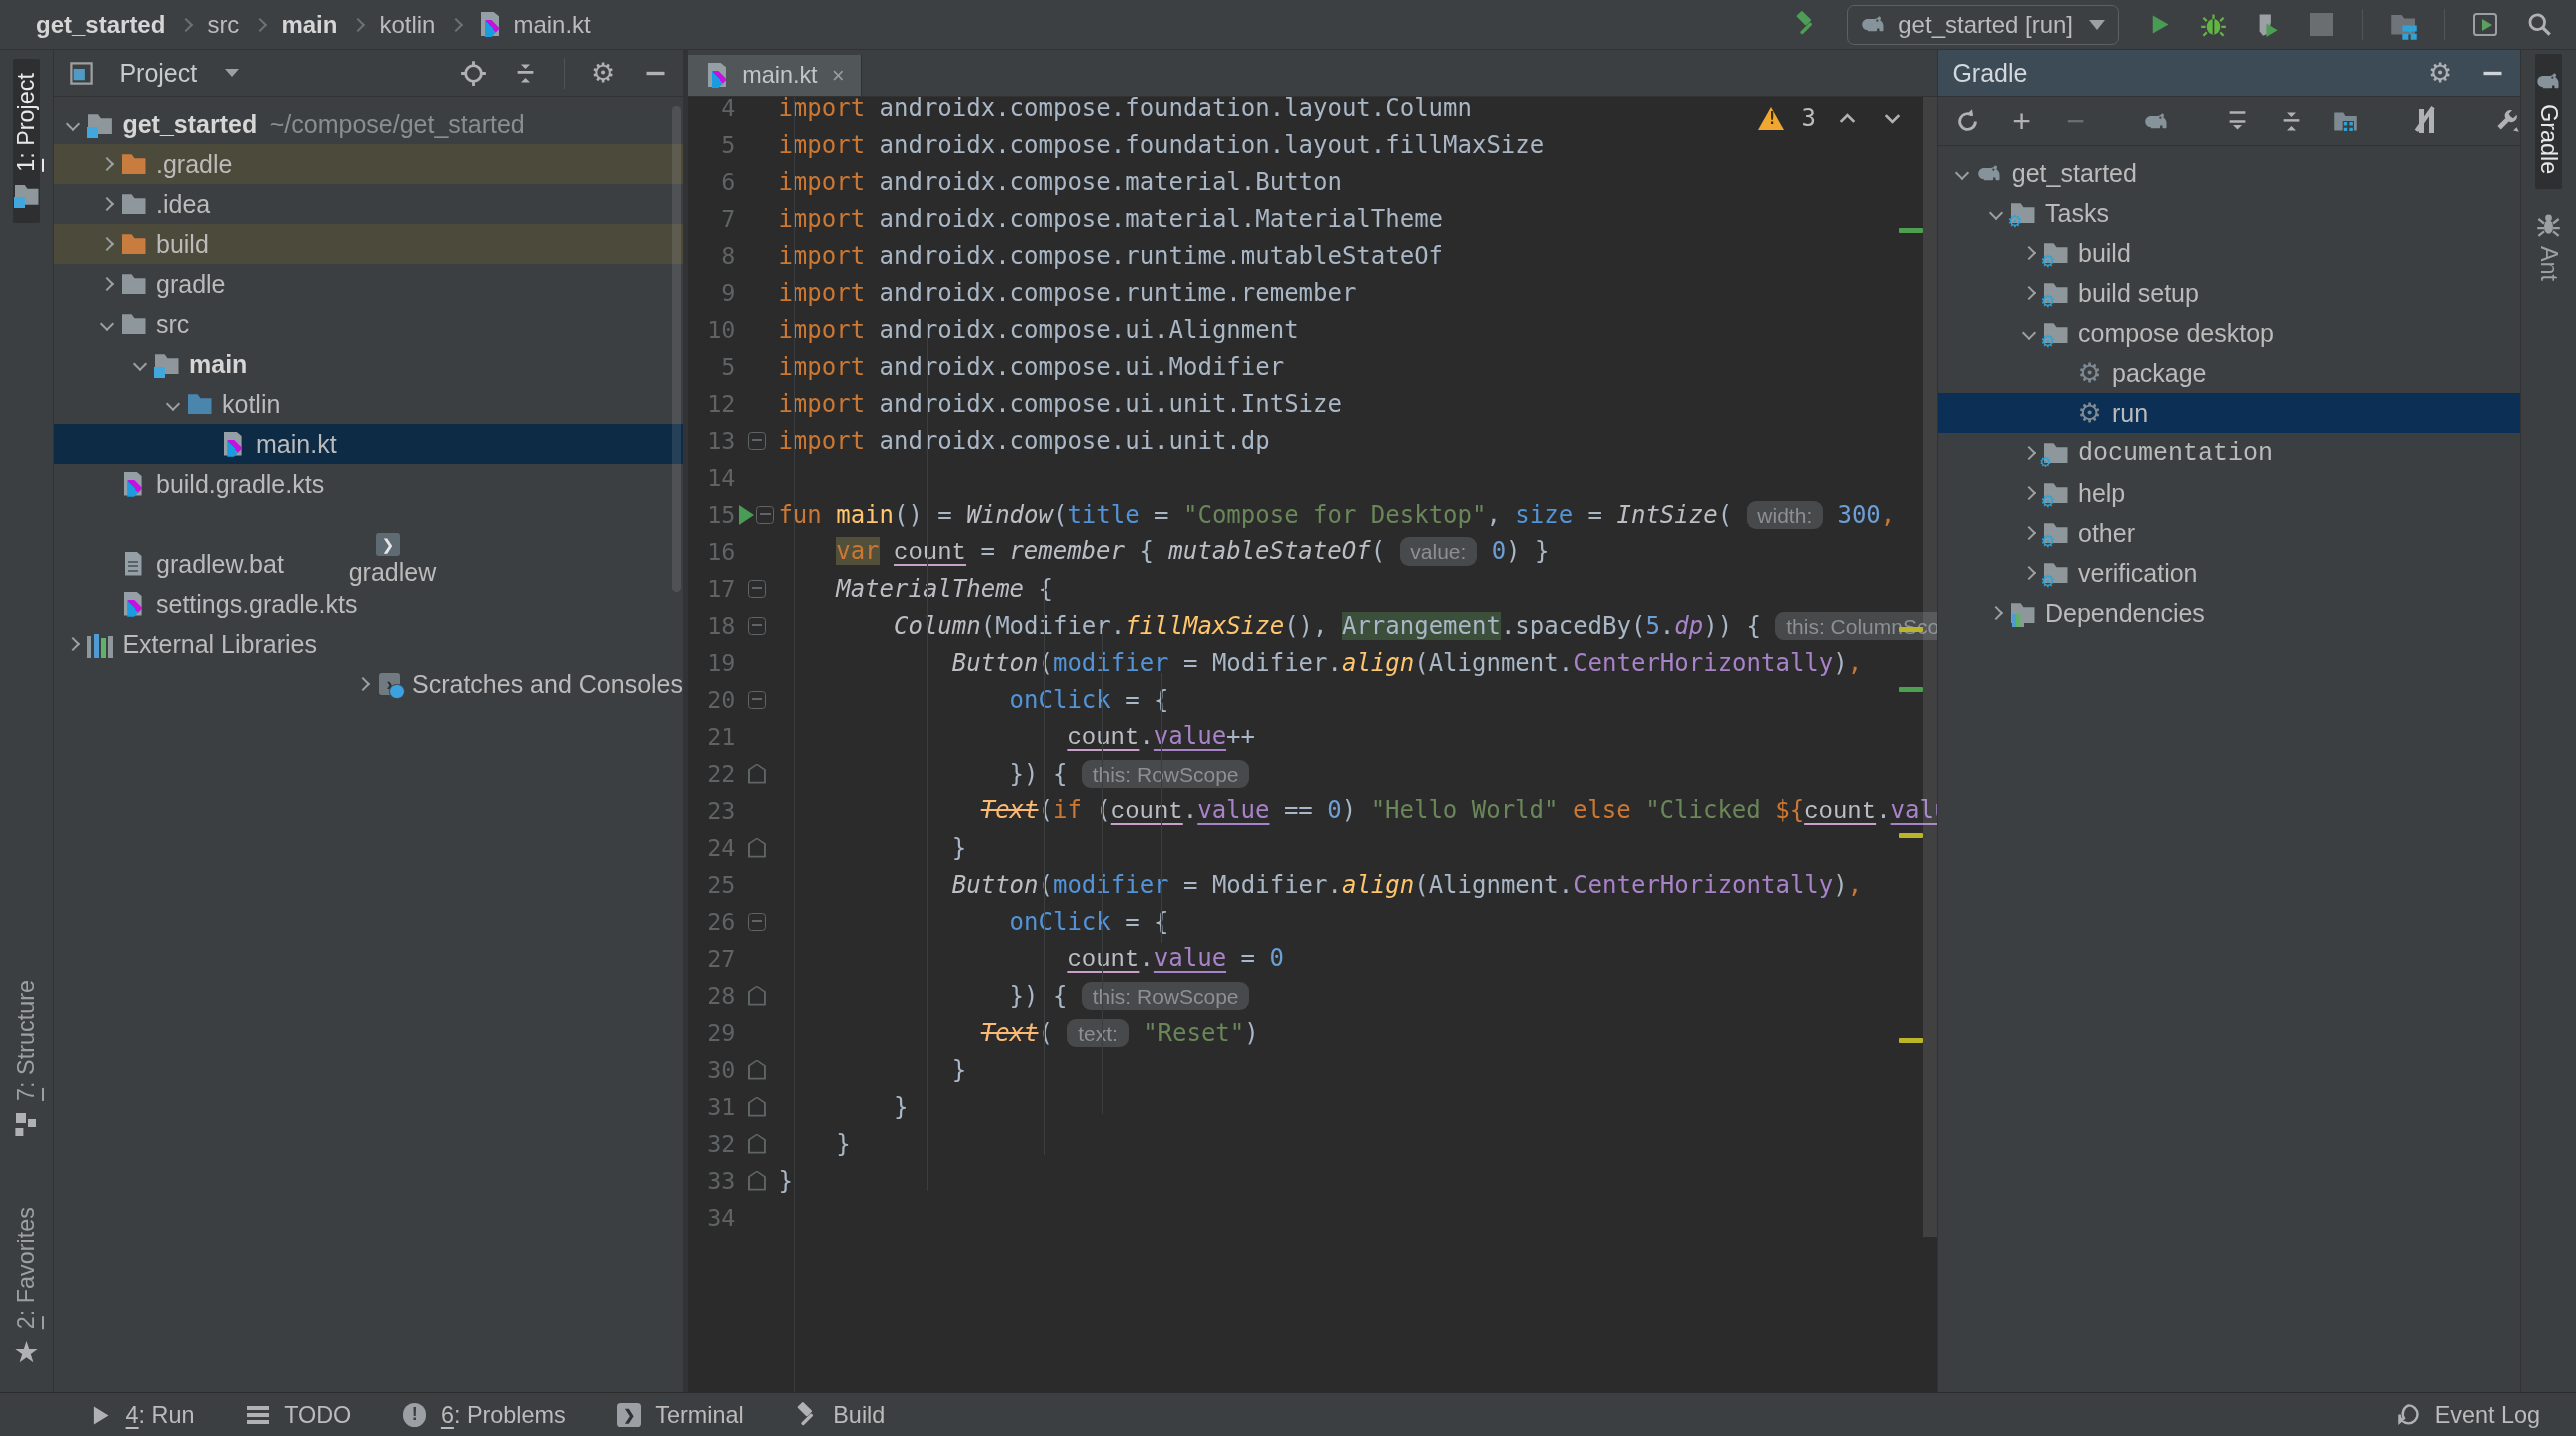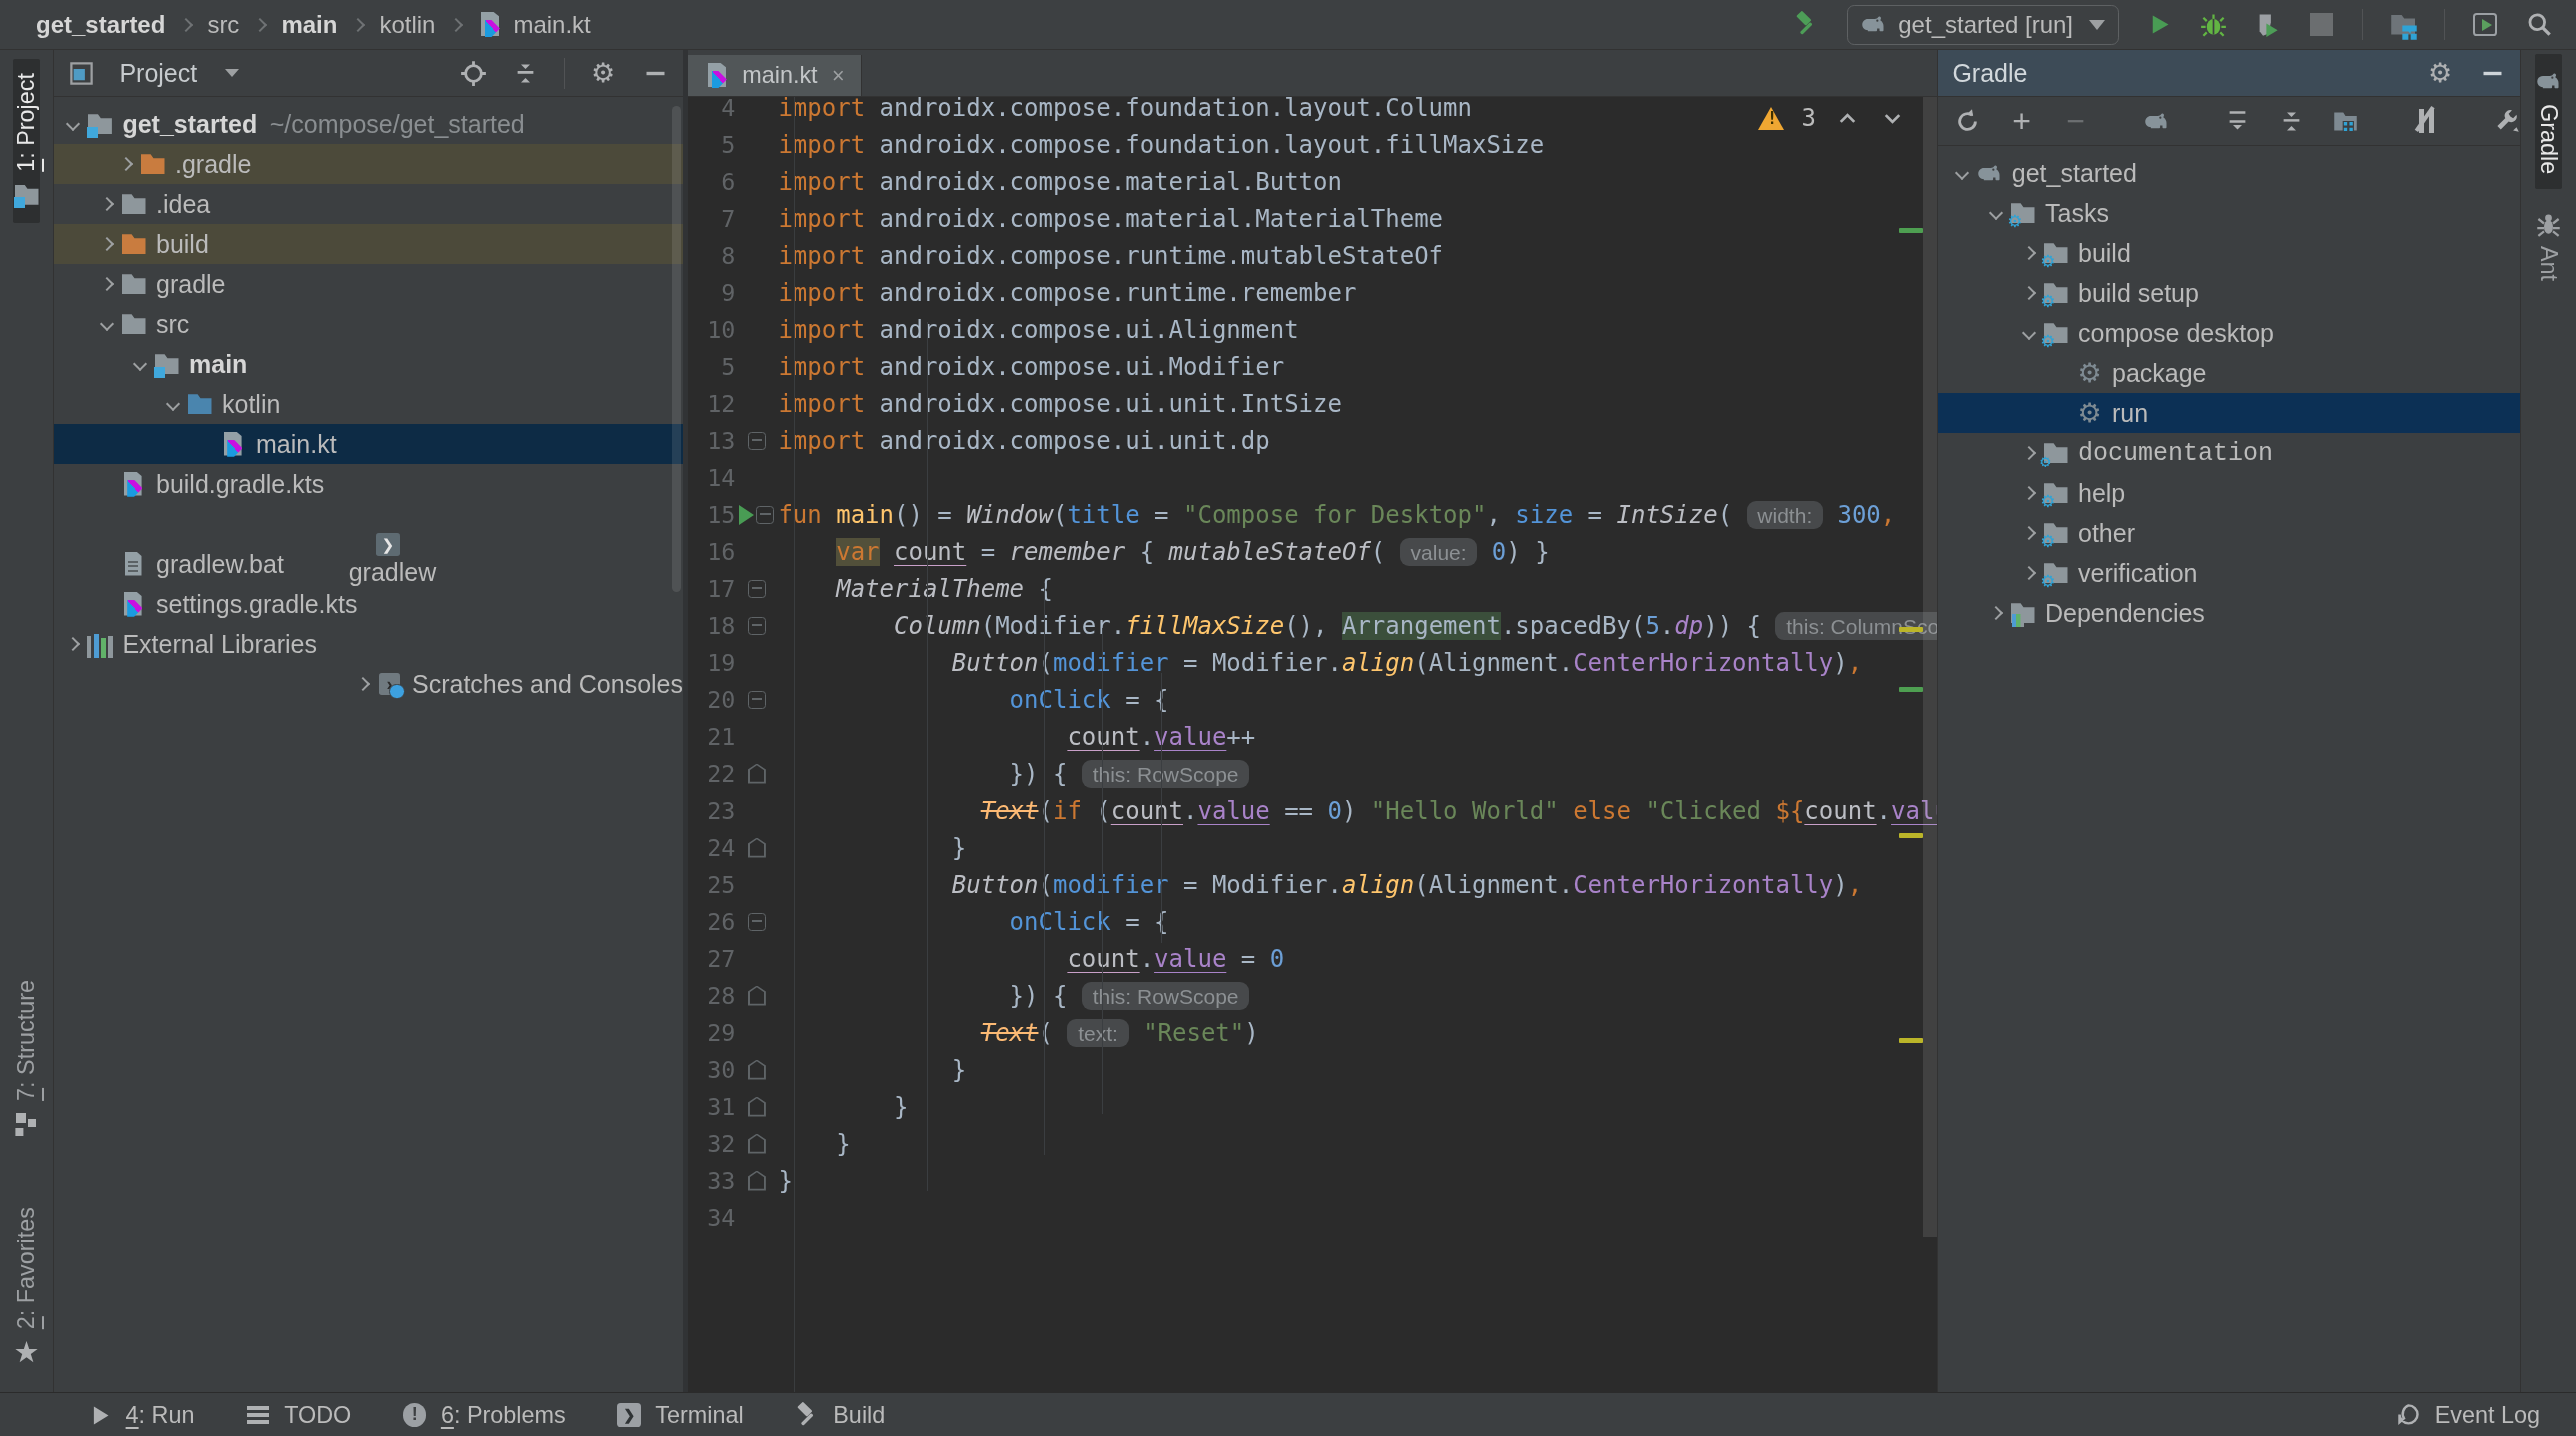--- a/index.html
+++ b/index.html
@@ -78,21 +78,21 @@
   .tok-decl{color:#FFC66D}
   .tok-iti{color:#BCBEC4;font-style:italic}
   .tok-exti{color:#FFC66D;font-style:italic}
   .tok-dep{color:#fdba74;font-style:italic;text-decoration:line-through}
   .tok-named{color:#5394D8}
   .tok-str{color:#6A8759}
   .tok-num{color:#6C9FD6}
   .tok-enum{color:#A983C9}
   .tok-propi{color:#A983C9;font-style:italic}
   .tok-dollar{color:#CC7832}
-  .tok-varu{color:#BCBEC4;text-decoration:underline;text-decoration-color:#C9A0C9;text-underline-offset:5.4px;text-decoration-thickness:1.8px;}
+  .tok-varu{color:#BCBEC4;text-decoration:underline;text-decoration-color:#C9A0C9;text-underline-offset:5.4px;text-decoration-thickness:1.8px;font-family:Liberation Mono, monospace;}
   .tok-propu{color:#A983C9;text-decoration:underline;text-decoration-color:#A983C9;text-underline-offset:5.4px;text-decoration-thickness:1.8px;}
   .hl-olive{background:#52503A}
   .hl-green{background:#3B4F3B}
   .chip{background:#47494B;color:#8C9093;border-radius:9px;padding:2.7px 10.8px;
     font-family:"Liberation Sans",sans-serif;font-size:21px;font-style:normal;text-decoration:none;}
   .runmark{width:0;height:0;border-top:10px solid transparent;border-bottom:10px solid transparent;border-left:15.3px solid #499C54;}
   .fold-open{width:18px;height:18px;border:1.8px solid #5F6467;border-radius:3.6px;position:relative;}
   .fold-open::after{content:"";position:absolute;left:2.7px;right:2.7px;top:6.3px;height:1.8px;background:#5F6467;}
   .fold-close{width:18px;height:20px;position:relative;background:#5F6467;
     clip-path:polygon(50% 0,100% 30%,100% 100%,0 100%,0 30%);}
@@ -307,21 +307,21 @@
       <div class="tree" id="project-tree">
         <div class="scrollthumb"></div>
       <div class="trow " style="padding-left: 5.4px;">
             <span class="chevslot">
               <span class="chev d"></span>
             </span>
             <span class="ic icf ic-project"></span>
             <span class="lbl b">get_started</span>
             <span class="hint">~/compose/get_started</span>
           </div>
-          <div class="trow olive" style="padding-left: 58px; text-align: right;">
+          <div class="trow olive" style="padding-left: 39px; text-align: right;">
             <span class="chevslot">
               <span class="chev r"></span>
             </span>
             <span class="ic icf ic-folder-ex"></span>
             <span class="lbl">.gradle</span>
           </div>
           <div class="trow " style="padding-left: 39px;">
             <span class="chevslot">
               <span class="chev r"></span>
             </span>

